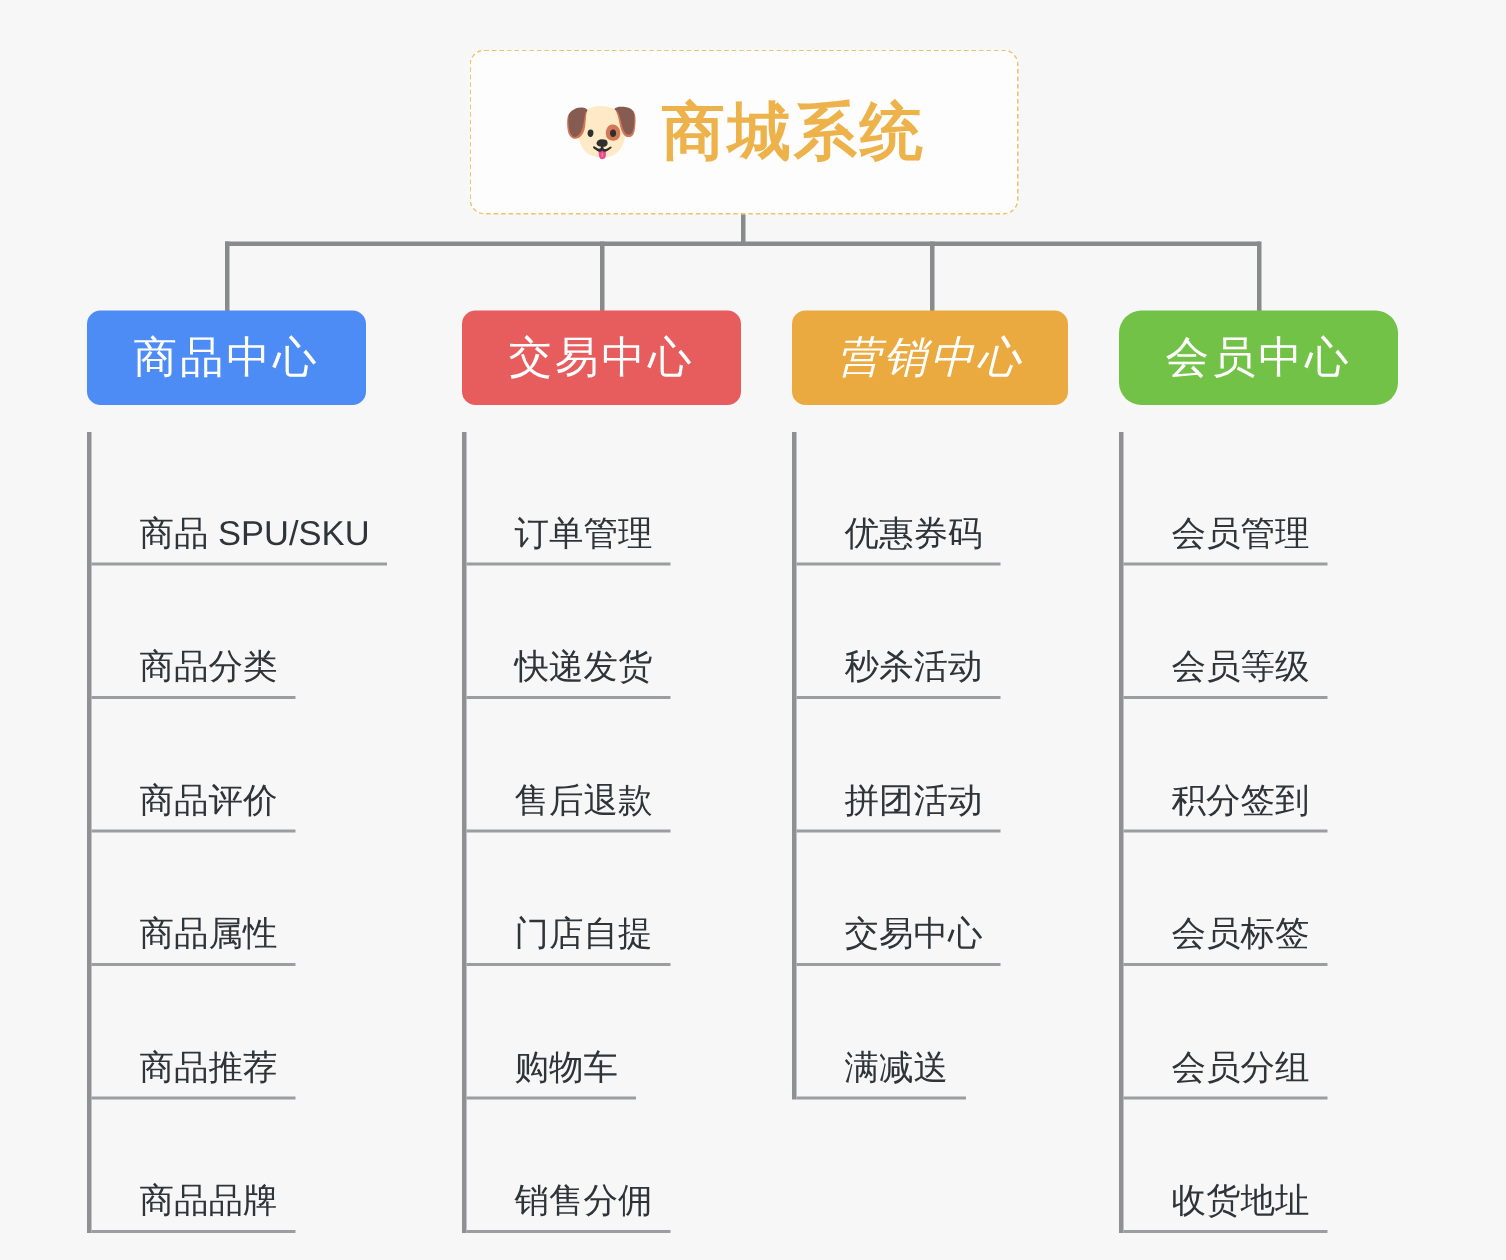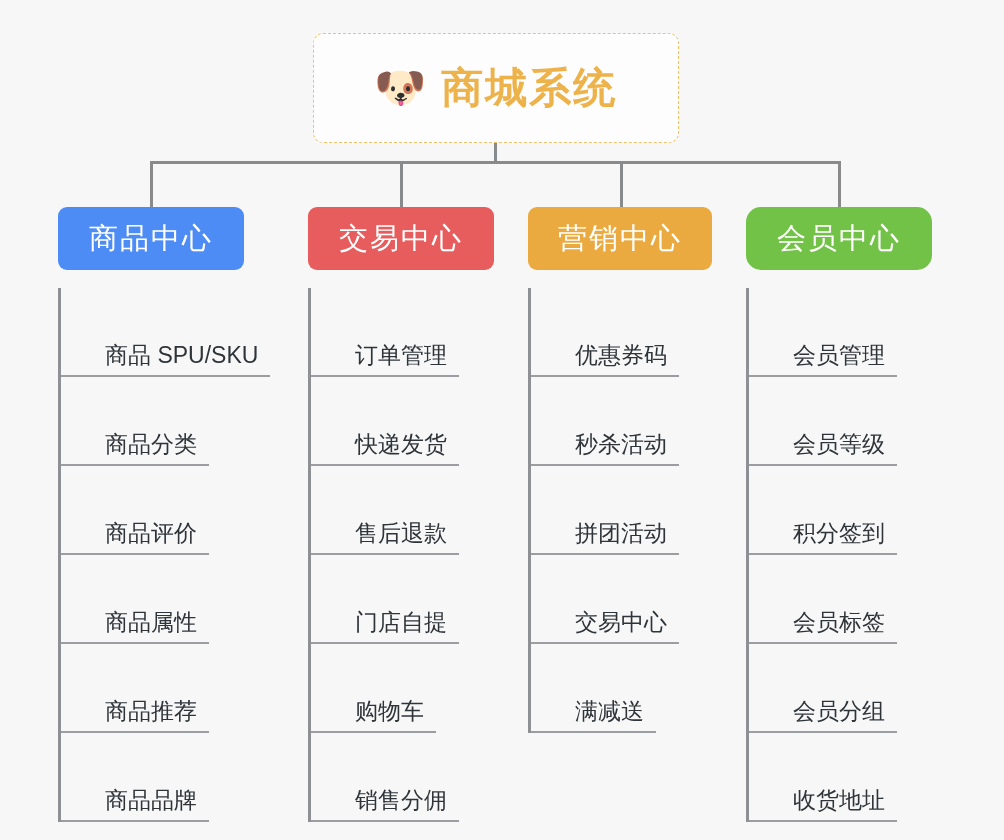--- a/index.html
+++ b/index.html
@@ -97,21 +97,21 @@
   .leaf {
     position: relative;
     height: 89px;
     box-sizing: border-box;
     display: flex;
     align-items: flex-end;
   }
   .leaf-text {
     display: inline-block;
     border-bottom: 2px solid #9b9da0;
-    padding: 0 12px 7px 44px;
+    padding: 0 12px 7px 32px;
     font-size: 23px;
     color: #2f3438;
     white-space: nowrap;
     line-height: 1.15;
   }
 </style>
 </head>
 <body>
 
 <div id="canvas">
@@ -170,21 +170,21 @@
       <div class="leaf">
           <span class="leaf-text">购物车</span>
         </div>
       <div class="leaf">
           <span class="leaf-text">销售分佣</span>
         </div>
     </div>
   </div>
 
   <div class="column" style="left:528px;width:184px;">
-    <div class="cat-header" style="background:#eaaa3f;">营销中心</div>
+    <div class="cat-header" style="background:#eaaa3f;font-style:italic;">营销中心</div>
     <div class="branch">
       <div class="leaf">
           <span class="leaf-text">优惠券码</span>
         </div>
       <div class="leaf">
           <span class="leaf-text">秒杀活动</span>
         </div>
       <div class="leaf">
           <span class="leaf-text">拼团活动</span>
         </div>

